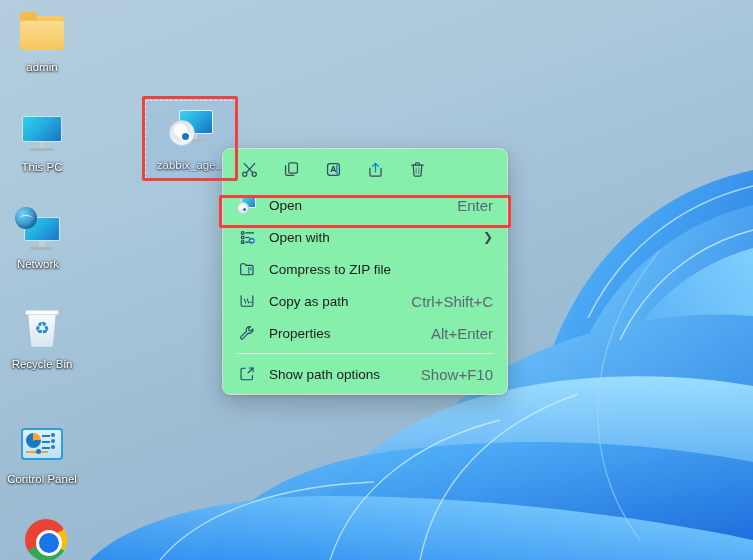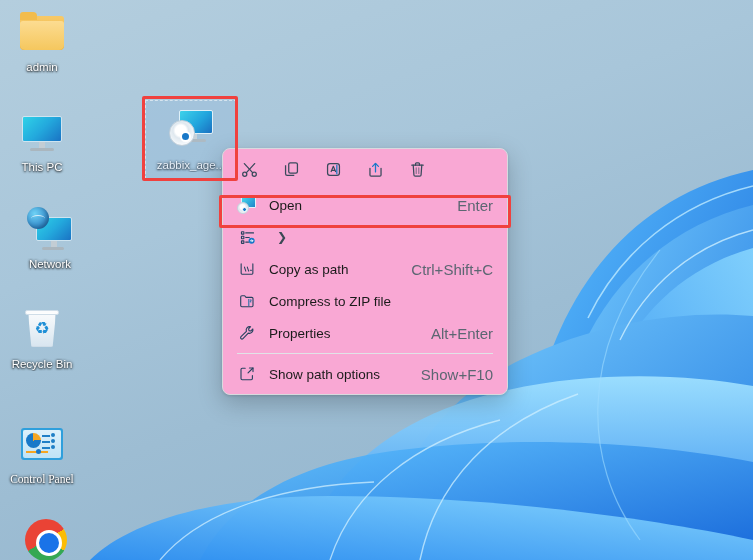--- a/index.html
+++ b/index.html
@@ -141,21 +141,21 @@
   .sel-box {
     position:absolute;
     border: 1px dashed rgba(255,255,255,.55);
     background: rgba(120,170,220,.18);
   }
 
   
   #context-menu {
     position: absolute;
     left: 222px; top: 148px; width: 286px;
-    background: #f9a8d4;
+    background: #86efac;
     border: 1px solid #d7dade;
     border-radius: 8px;
     box-shadow: 0 8px 24px rgba(0,0,0,.22), 0 1px 3px rgba(0,0,0,.12);
     padding: 0 0 4px;
     overflow: hidden;
     user-select: none;
   }
   #cm-toolbar {
     display:flex; align-items:center;
     height: 40px;
@@ -268,40 +268,40 @@
 
 <div class="desk-icon" style="left:4px; top:108px;">
   <div class="glyph">
     <div class="ic-mon-screen"></div>
       <div class="ic-mon-neck"></div>
       <div class="ic-mon-base"></div>
   </div>
   <span class="lbl">This PC</span>
 </div>
 
-<div class="desk-icon" style="left:12px; top:205px;">
+<div class="desk-icon" style="left:0; top:205px;">
   <div class="glyph">
     <div class="ic-mon-screen" style="left:10px; top:12px; width:36px; height:24px;"></div>
     <div class="ic-mon-neck" style="left:25px; top:36px;"></div>
     <div class="ic-mon-base" style="left:16px; top:42px; width:22px;"></div>
     <div class="ic-globe"></div>
   </div>
   <span class="lbl">Network</span>
 </div>
 
 <div class="desk-icon" style="left:4px; top:305px;">
   <div class="glyph">
     <div class="ic-bin"></div>
       <div class="ic-bin-lid"></div>
       <div class="ic-recycle">♻</div>
   </div>
   <span class="lbl">Recycle Bin</span>
 </div>
 
-<div class="desk-icon" style="left:0px; top:420px; width:84px;font-family:Liberation Serif, serif;">
+<div class="desk-icon" style="left:0px; top:420px; width:84px;">
   <div class="glyph">
     <div class="ic-cp"></div>
       <div class="ic-cp-inner"></div>
       <div class="ic-cp-pie"></div>
     <div class="ic-cp-line" style="left:24px; top:15px; width:8px; height:1.5px;"></div>
     <div class="ic-cp-line" style="left:24px; top:21px; width:8px; height:1.5px;"></div>
     <div class="ic-cp-line" style="left:24px; top:27px; width:8px; height:1.5px;"></div>
     <div class="ic-cp-dot" style="left:33px; top:13px;"></div>
     <div class="ic-cp-dot" style="left:33px; top:19px;"></div>
     <div class="ic-cp-dot" style="left:33px; top:25px;"></div>
@@ -392,50 +392,51 @@
       <span class="cm-ico">
         <svg width="17" height="17" viewBox="0 0 24 24" fill="none" stroke="currentColor" stroke-width="1.6" stroke-linecap="round">
           <rect x="3.5" y="3.8" width="3.4" height="3.4" rx=".6"></rect>
           <rect x="3.5" y="10.3" width="3.4" height="3.4" rx=".6"></rect>
           <rect x="3.5" y="16.8" width="3.4" height="3.4" rx=".6"></rect>
           <path d="M9.5 5.5h11M9.5 12h5M9.5 18.5h4"></path>
           <circle cx="17.8" cy="16.6" r="4.3" fill="#1878c8" stroke="none"></circle>
           <path d="M16.2 16.6h3.2M18.2 15.2l1.4 1.4-1.4 1.4" stroke="#fff" stroke-width="1.3"></path>
         </svg>
       </span>
+      <span class="cm-label">Open with</span>
       <span class="cm-chev">❯</span>
     </div>
 
+
+    <div class="cm-item">
+      <span class="cm-ico">
+        <svg width="18" height="18" viewBox="0 0 24 24" fill="none" stroke="currentColor" stroke-width="1.5" stroke-linejoin="round">
+          <path d="M3.6 6.6a1.6 1.6 0 0 1 1.6-1.6h3.7l1.8 2.2h7.7a1.6 1.6 0 0 1 1.6 1.6v9.2a1.6 1.6 0 0 1-1.6 1.6H5.2a1.6 1.6 0 0 1-1.6-1.6z"></path>
+          <path d="M14.4 9.2v9.4" stroke="#2b6ea8"></path>
+          <path d="M16 10.6h1.8l-1.8 2.6h1.8" stroke="#2b6ea8" stroke-width="1.3"></path>
+        </svg>
+      </span>
+      <span class="cm-label">Compress to ZIP file</span>
+      <span class="cm-accel"></span>
+    </div>
 
     <div class="cm-item">
       <span class="cm-ico">
         <svg width="18" height="18" viewBox="0 0 24 24" fill="none" stroke="currentColor" stroke-width="1.5" stroke-linecap="round" stroke-linejoin="round">
           <path d="M4.2 5.2v12.6a1.2 1.2 0 0 0 1.2 1.2h13.2a1.2 1.2 0 0 0 1.2-1.2V5.2"></path>
           <path d="M8.6 9.4l1.8 5.4M12.4 9.4l1.8 5.4" stroke-width="1.4"></path>
           <path d="M16.4 13.6h1.6" stroke-width="1.4"></path>
         </svg>
       </span>
       <span class="cm-label">Copy as path</span>
       <span class="cm-accel">Ctrl+Shift+C</span>
     </div>
 
     <div class="cm-item">
       <span class="cm-ico">
-        <svg width="18" height="18" viewBox="0 0 24 24" fill="none" stroke="currentColor" stroke-width="1.5" stroke-linejoin="round">
-          <path d="M3.6 6.6a1.6 1.6 0 0 1 1.6-1.6h3.7l1.8 2.2h7.7a1.6 1.6 0 0 1 1.6 1.6v9.2a1.6 1.6 0 0 1-1.6 1.6H5.2a1.6 1.6 0 0 1-1.6-1.6z"></path>
-          <path d="M14.4 9.2v9.4" stroke="#2b6ea8"></path>
-          <path d="M16 10.6h1.8l-1.8 2.6h1.8" stroke="#2b6ea8" stroke-width="1.3"></path>
-        </svg>
-      </span>
-      <span class="cm-label">Compress to ZIP file</span>
-      <span class="cm-accel"></span>
-    </div>
-
-    <div class="cm-item">
-      <span class="cm-ico">
         <svg width="18" height="18" viewBox="0 0 24 24" fill="none" stroke="currentColor" stroke-width="1.5" stroke-linecap="round" stroke-linejoin="round">
           <path d="M16.8 3.6a4.7 4.7 0 0 0-5.6 6.1L4 16.9a1.8 1.8 0 1 0 2.6 2.5l7.1-7.2a4.7 4.7 0 0 0 6.1-5.6l-2.8 2.8-2.3-.6-.6-2.3z"></path>
         </svg>
       </span>
       <span class="cm-label">Properties</span>
       <span class="cm-accel">Alt+Enter</span>
     </div>
 
     <div class="cm-sep"></div>
 

